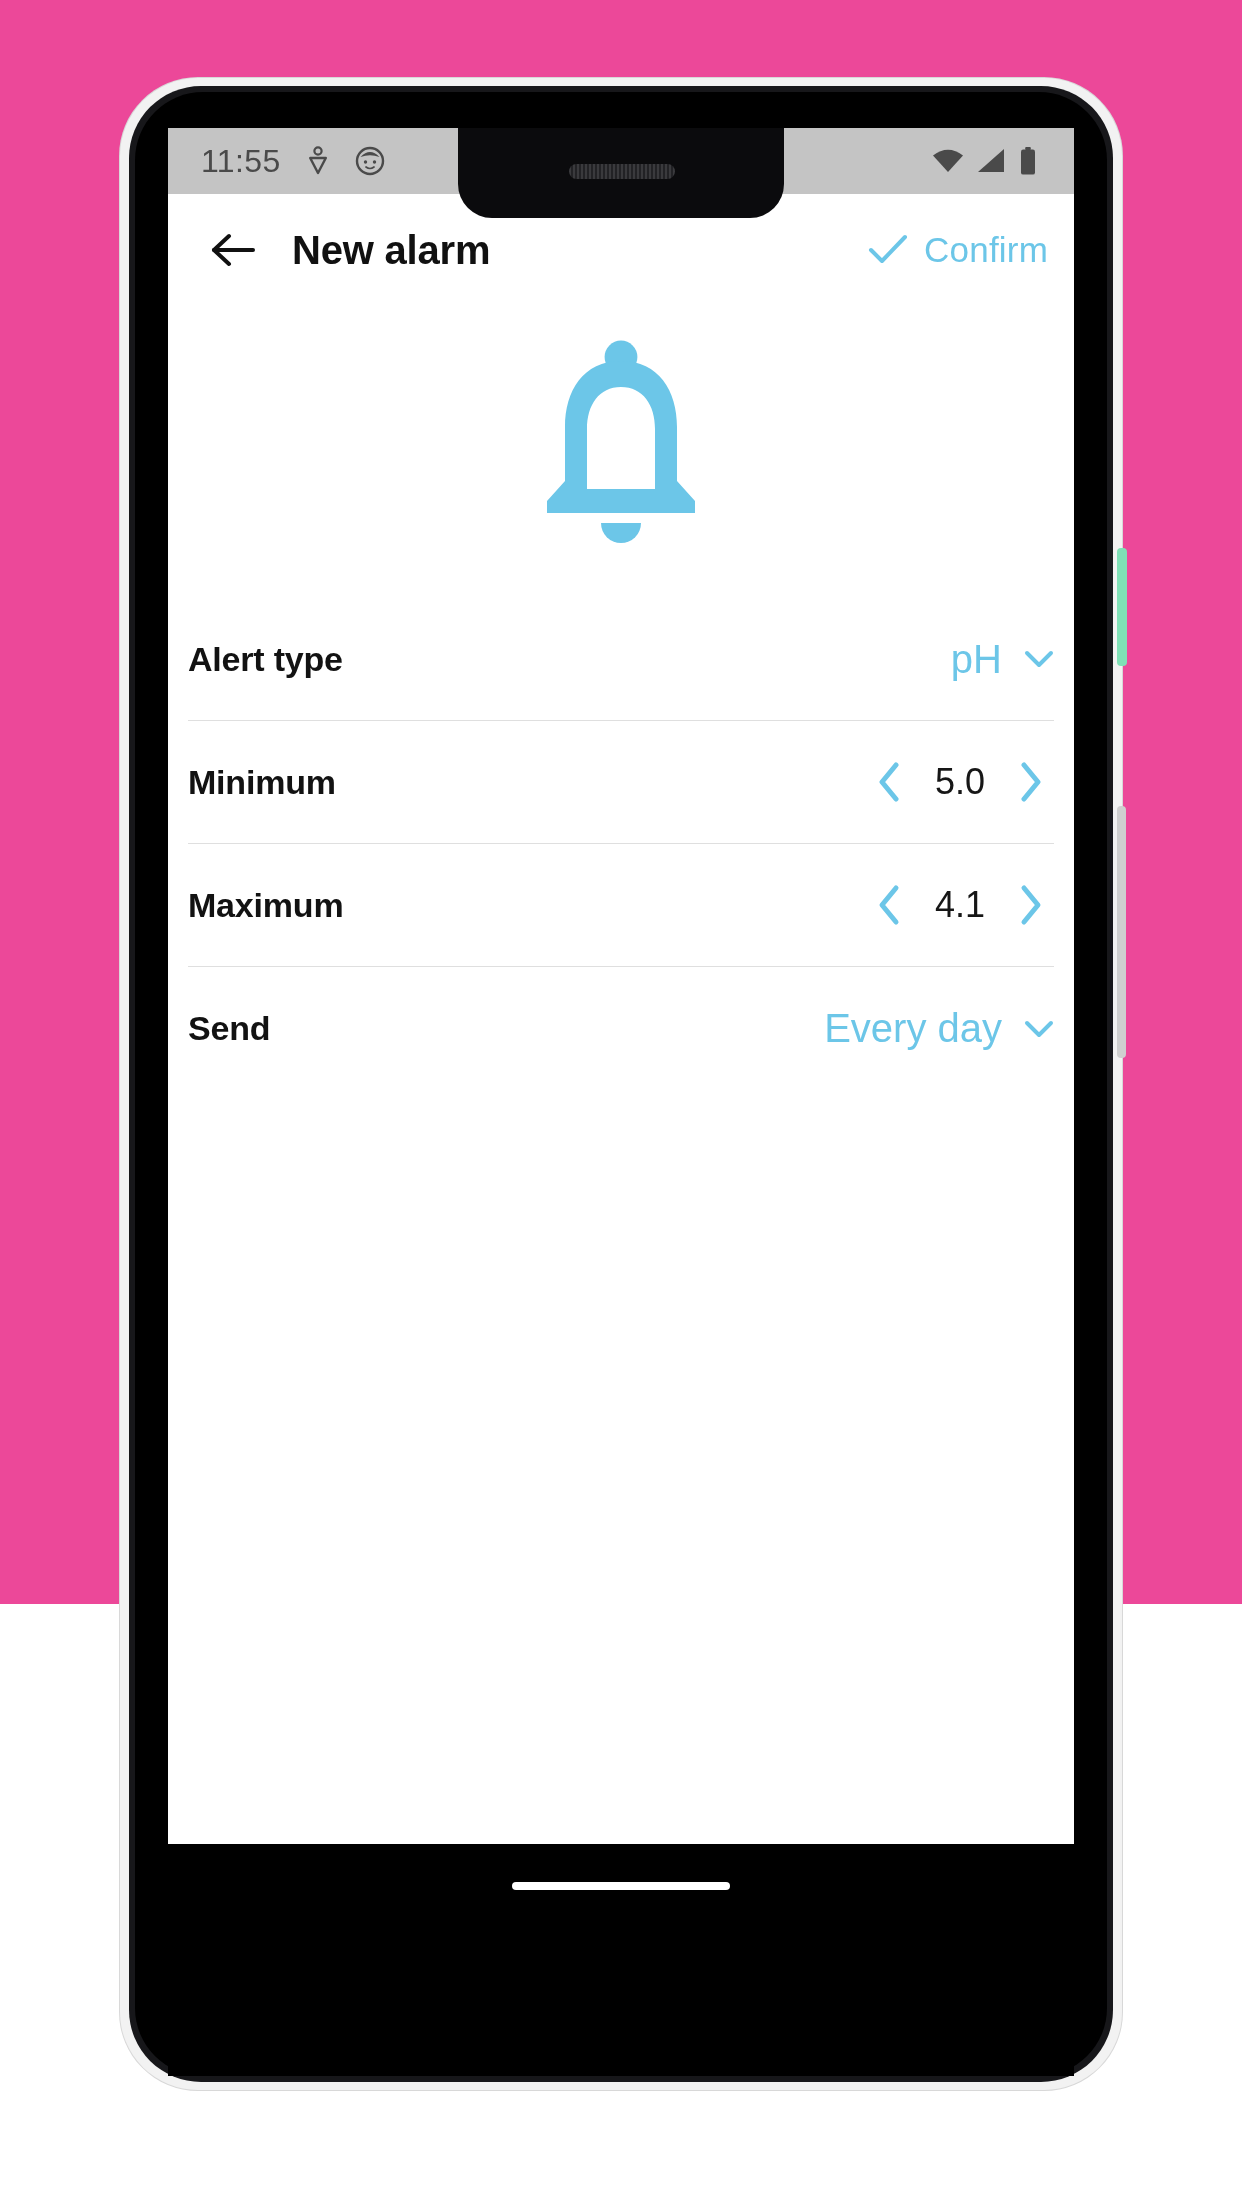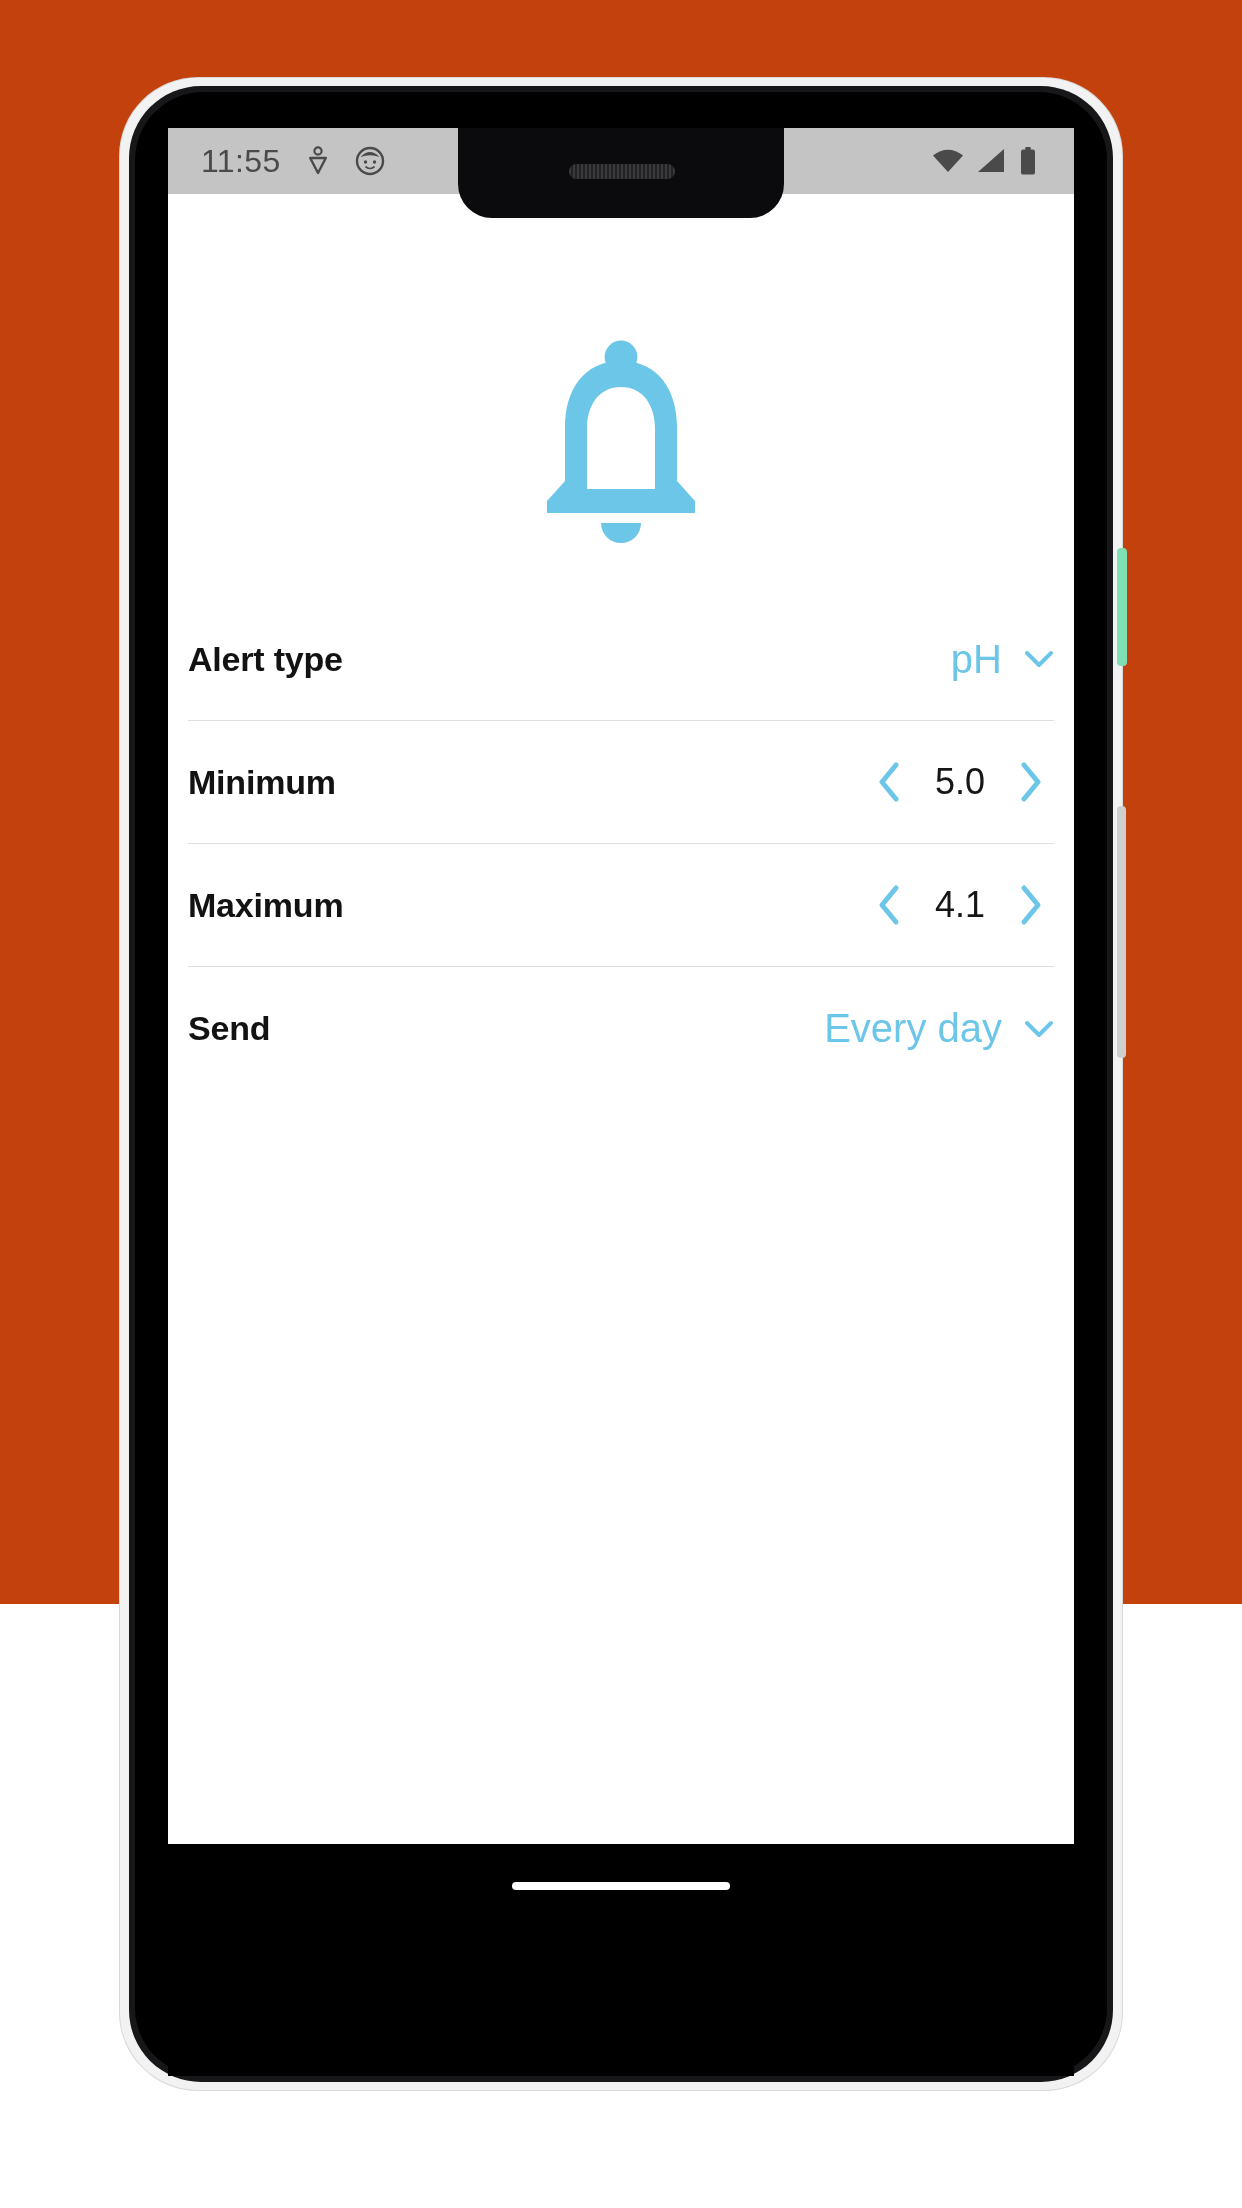--- a/index.html
+++ b/index.html
@@ -10,21 +10,21 @@
     background: #ffffff;
     font-family: "Liberation Sans", sans-serif;
     overflow: hidden;
   }
 
   
   #page {
     position: relative;
     width: 1242px;
     height: 1604px;
-    background: #c2410c;
+    background: #ec4899;
   }
 
   .device {
     position: absolute;
     left: 120px;
     top: 78px;
     width: 1002px;
     height: 2012px;
     border-radius: 78px;
     background: #f2f2f2;
@@ -376,20 +376,37 @@
         <svg class="ic-sig" viewBox="0 0 30 26">
           <path d="M1 24 L27 24 L27 1 Z" fill="#4a4a4a"></path>
         </svg>
         <svg class="ic-bat" viewBox="0 0 16 28">
           <rect x="5.2" y="0" width="5.6" height="3" rx="1" fill="#4a4a4a"></rect>
           <rect x="1" y="2.6" width="14" height="25" rx="2.2" fill="#4a4a4a"></rect>
         </svg>
       </div>
     </div>
 
+    <div class="appbar">
+      <div class="back-btn">
+        <svg width="46" height="40" viewBox="0 0 46 40">
+          <path d="M3 20 H42" stroke="#111111" stroke-width="4" stroke-linecap="round" fill="none"></path>
+          <path d="M18 6 L3 20 L18 34" stroke="#111111" stroke-width="4" stroke-linecap="round" stroke-linejoin="round" fill="none"></path>
+        </svg>
+      </div>
+
+      <div class="appbar-title">New alarm</div>
+
+      <div class="confirm-btn">
+        <svg width="40" height="34" viewBox="0 0 40 34">
+          <path d="M3 17 L14 28 L37 4" stroke="#6cc6e8" stroke-width="4" fill="none" stroke-linecap="round" stroke-linejoin="round"></path>
+        </svg>
+        <span class="confirm-label">Confirm</span>
+      </div>
+    </div>
 
     <div class="bell-wrap">
       <svg width="196" height="212" viewBox="0 0 98 106">
         <circle cx="49" cy="10" r="8.2" fill="#6cc6e8"></circle>
         <path d="M49 12
                  C30 12 21 27 21 45
                  L21 72
                  L12 82
                  L12 88
                  L86 88

